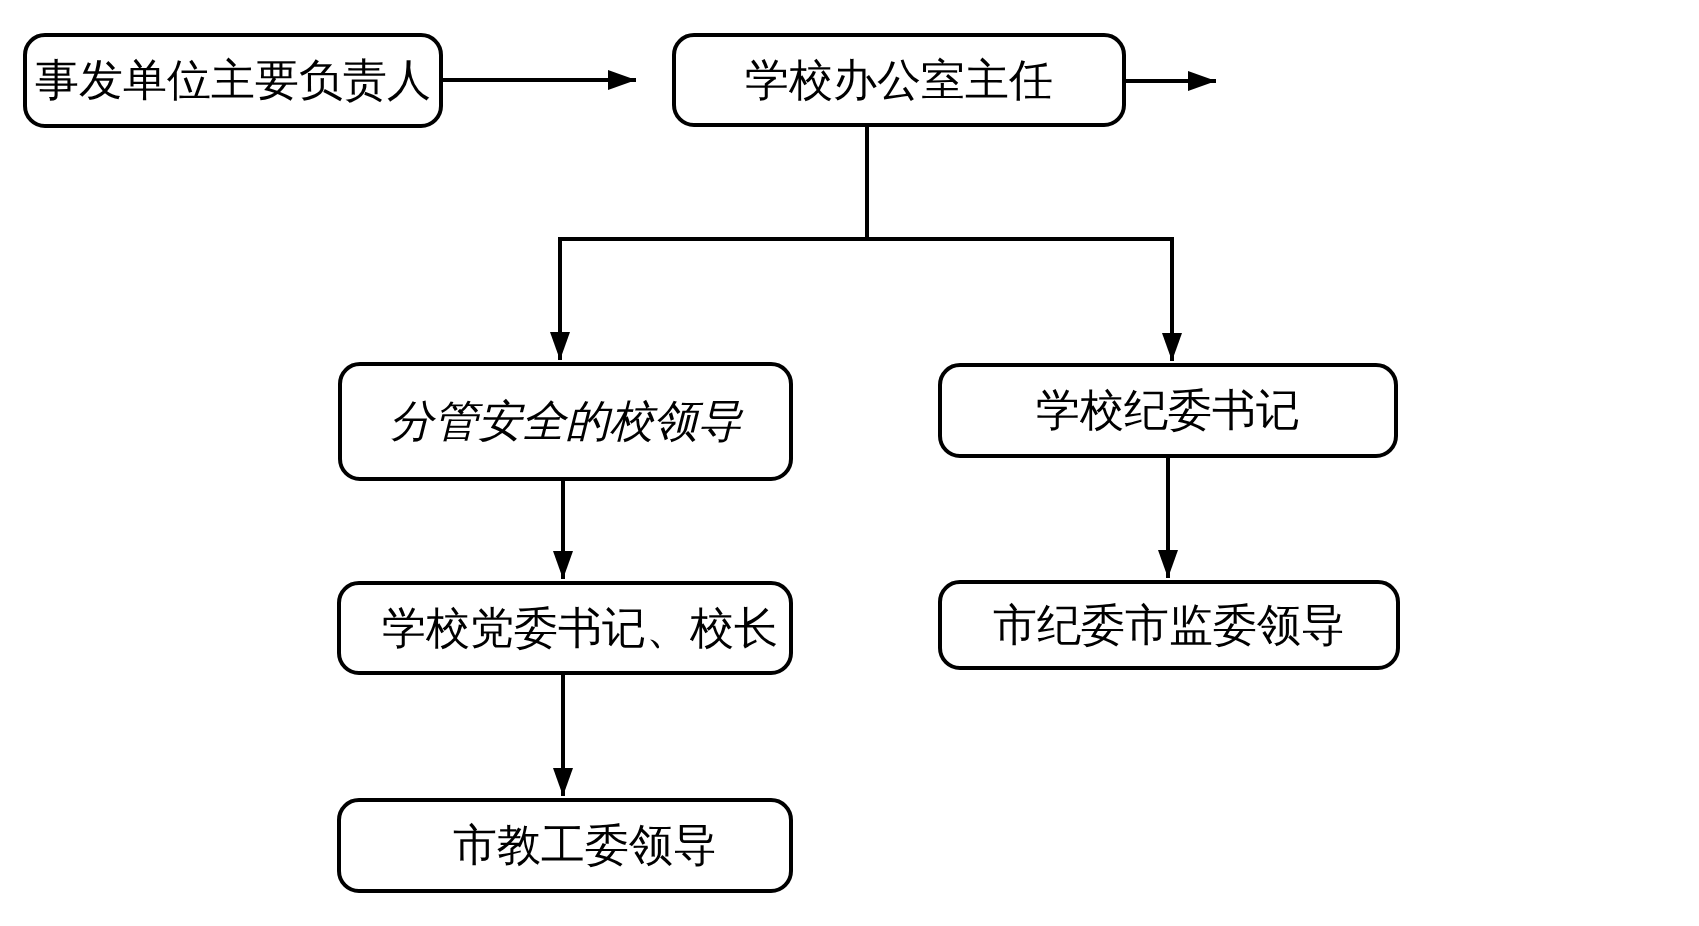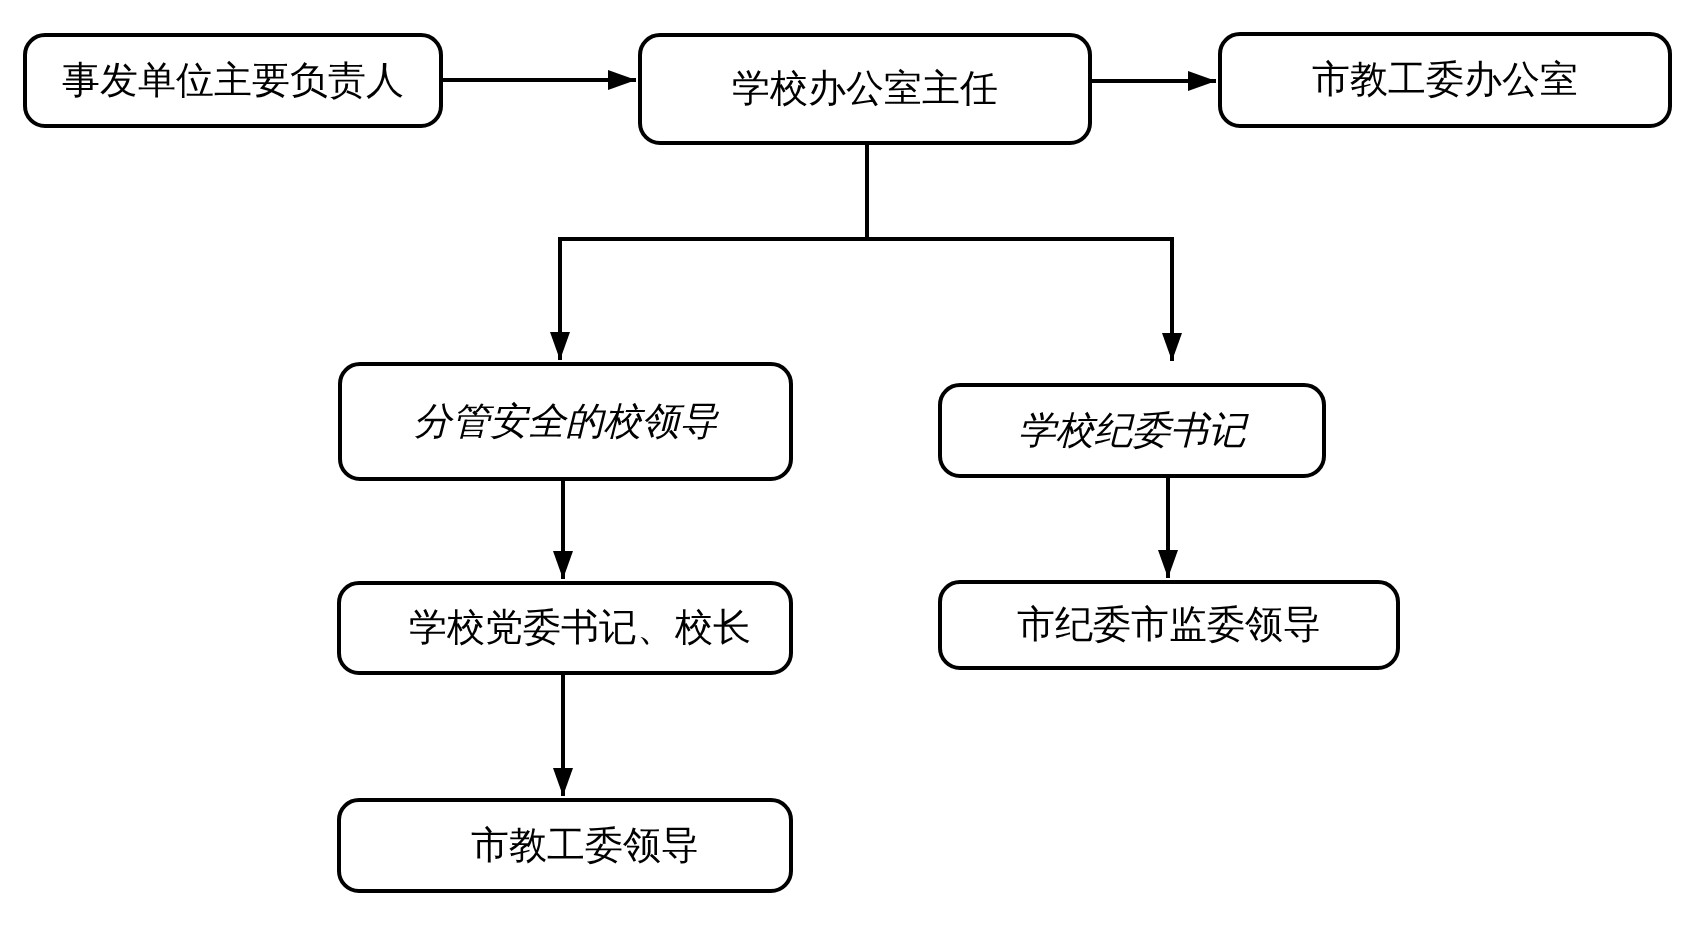--- a/index.html
+++ b/index.html
@@ -30,21 +30,21 @@
     box-sizing: border-box;
     border: 4px solid #000000;
     border-radius: 22px;
     background: #ffffff;
     display: flex;
     align-items: center;
     justify-content: center;
     z-index: 2;
   }
   .node-label {
-    font-size: 38px;
+    font-size: 44px;
     line-height: 1.2;
     color: #000000;
     white-space: nowrap;
     text-align: center;
   }
 </style>
 </head>
 <body>
 
 <div id="canvas">
@@ -72,33 +72,30 @@
 
     <line x1="1168" y1="458" x2="1168" y2="578" stroke="#000000" stroke-width="4" marker-end="url(#arrow)"></line>
 
     <line x1="563" y1="675" x2="563" y2="796" stroke="#000000" stroke-width="4" marker-end="url(#arrow)"></line>
   </svg>
 
   <div class="node" style="left:23px; top:33px; width:420px; height:95px;">
     <span class="node-label">事发单位主要负责人</span>
   </div>
 
-  <div class="node" style="left:638px; top:33px; width:454px; height:112px;">
+  <div class="node" style="left:672px; top:33px; width:454px; height:94px;">
     <span class="node-label">学校办公室主任</span>
   </div>
 
-  <div class="node" style="left:1218px; top:32px; width:454px; height:96px;">
-    <span class="node-label">市教工委办公室</span>
-  </div>
 
   <div class="node" style="left:338px; top:362px; width:455px; height:119px;font-style:italic;">
     <span class="node-label">分管安全的校领导</span>
   </div>
 
-  <div class="node" style="left:938px; top:383px; width:388px; height:95px;font-style:italic;">
+  <div class="node" style="left:938px; top:363px; width:460px; height:95px;">
     <span class="node-label">学校纪委书记</span>
   </div>
 
   <div class="node" style="left:337px; top:581px; width:456px; height:94px;padding-left:30px;">
     <span class="node-label">学校党委书记、校长</span>
   </div>
 
   <div class="node" style="left:938px; top:580px; width:462px; height:90px;">
     <span class="node-label">市纪委市监委领导</span>
   </div>

